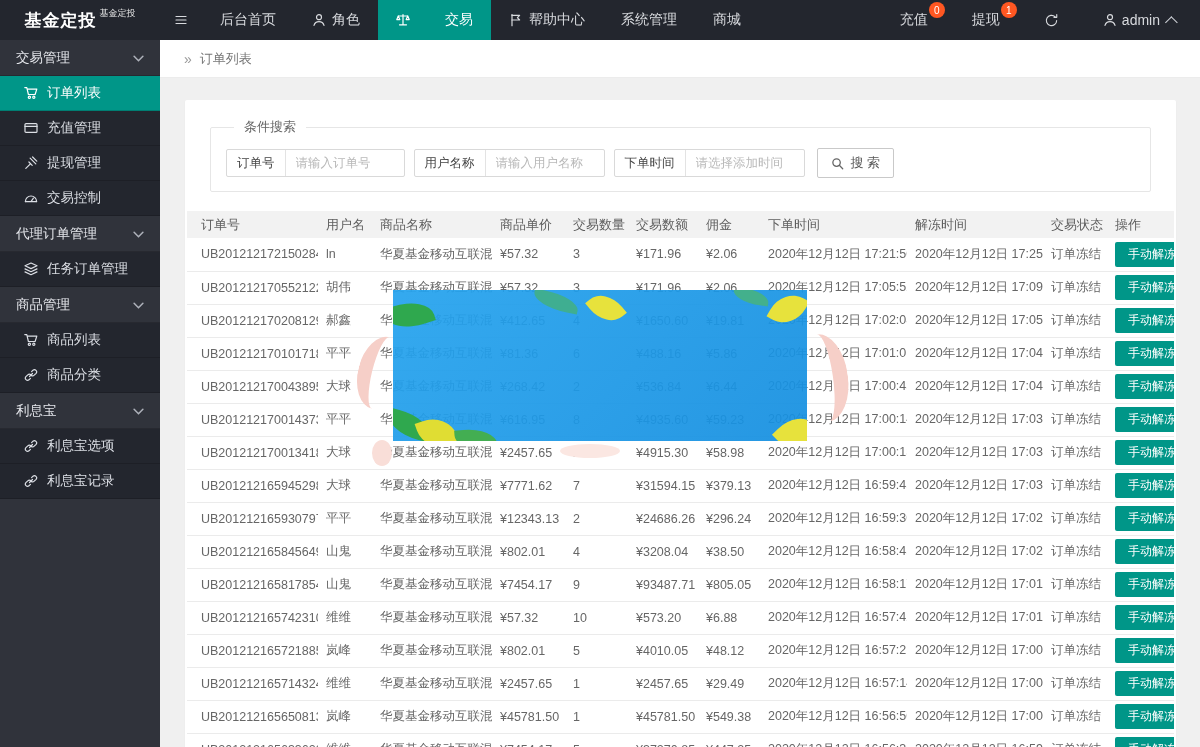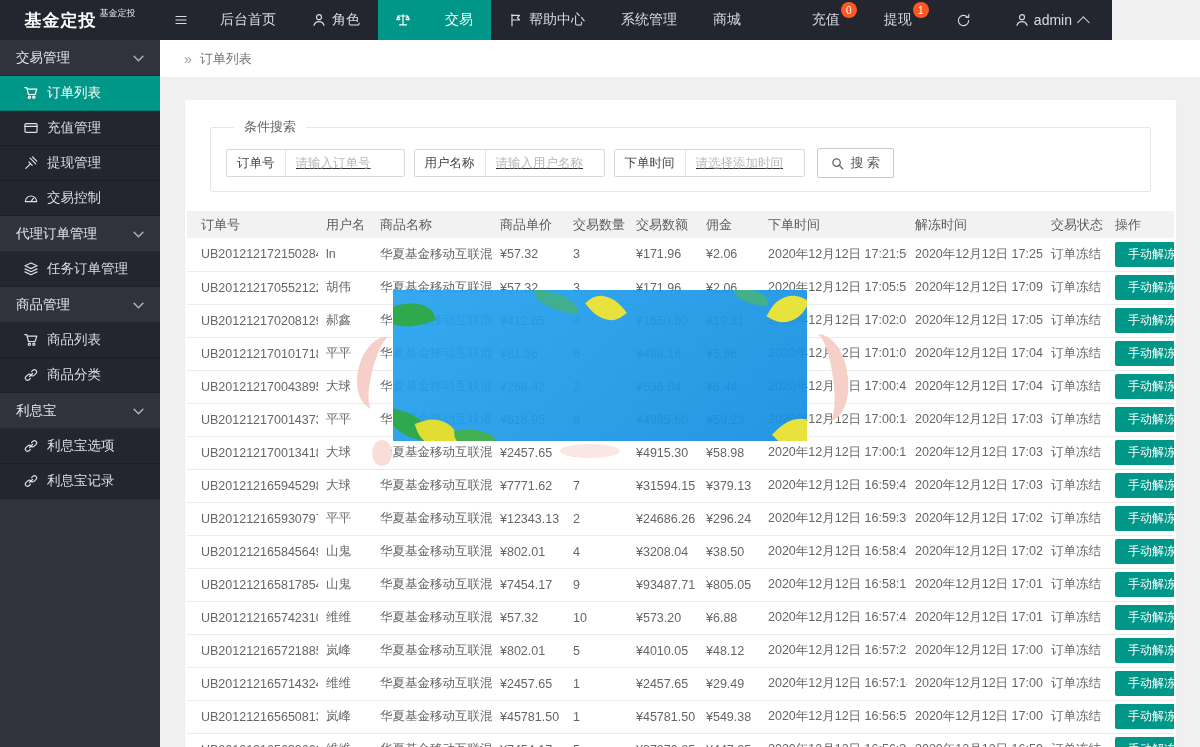--- a/index.html
+++ b/index.html
@@ -4,21 +4,21 @@
 <style>
   :root{
     --accent:#009688; --topbar-bg:#23262e; --sidebar-bg:#30333b; --item-bg:#23262e;
     --badge:#ff5722; --overlay-blue:#1d9be9;
   }
   *{box-sizing:border-box; margin:0; padding:0;}
   html,body{width:1200px; height:747px; overflow:hidden;}
   body{font-family:"Liberation Sans","DejaVu Sans",sans-serif; background:#f0f0f0; position:relative;}
 
   
-  .topbar{position:absolute; top:0; left:0; width:1112px; height:40px; background:var(--topbar-bg);
+  .topbar{position:absolute; top:0; left:0; width:1200px; height:40px; background:var(--topbar-bg);
           display:flex; align-items:stretch; color:#d8dade; z-index:40;}
   .logo{width:160px; display:flex; align-items:center; justify-content:center; color:#fff;
         font-size:17px; font-weight:bold; letter-spacing:1px;}
   .logo .sup{font-size:9px; font-weight:normal; margin-left:3px; transform:translateY(-7px); color:#e8e8e8; letter-spacing:0;}
   .hamburger{width:42px; display:flex; align-items:center; justify-content:center; cursor:pointer;}
   .topnav{display:flex; align-items:stretch;}
   .nav-item{padding:16px 18px; display:flex; align-items:center; gap:6px; font-size:14px; cursor:pointer; color:#d8dade;}
   .nav-item.active{background:var(--accent); color:#fff;gap:35px;}
   .topbar-right{margin-left:auto; display:flex; align-items:stretch;}
   .top-action{position:relative; padding:9px 22px; display:flex; align-items:center; gap:5px; font-size:14px; cursor:pointer;}
@@ -48,21 +48,21 @@
   .content{height:669px; background:#f0f0f0; padding:22px 24px 0 25px;}
   .card{background:#fff; border-radius:2px; height:660px; padding:18px 1px 0; box-shadow:0 1px 2px rgba(0,0,0,0.04);}
 
   
   fieldset.search-box{margin:0 24px 19px; border:1px solid #e6e6e6; border-radius:2px; padding:12px 15px 13px;}
   fieldset.search-box legend{font-size:13px; color:#666; padding:0 10px; margin-left:8px;margin-top:18px;}
   .search-row{display:flex; align-items:center; gap:9px;}
   .input-group{display:flex; align-items:stretch; border:1px solid #d9d9d9; border-radius:2px; height:28px; background:#fff;}
   .input-label{display:flex; align-items:center; padding:0 10px; font-size:12.5px; color:#444;
                border-right:1px solid #e3e3e3; white-space:nowrap;}
-  .input-group input{border:none; outline:none; padding:0 10px; font-size:12.5px; width:118px; color:#333; background:transparent;text-decoration:underline;}
+  .input-group input{border:none; outline:none; padding:0 10px; font-size:12.5px; width:118px; color:#333; background:transparent;}
   .input-group input::placeholder{color:#b8b8b8;}
   .search-btn{height:30px; border:1px solid #c9c9c9; background:#fff; border-radius:2px; padding:0 13px;
               display:flex; align-items:center; gap:7px; font-size:13px; color:#555; margin-left:3px; cursor:pointer;}
   .search-btn svg{width:13px; height:13px; fill:none; stroke:#666; stroke-width:1.4; stroke-linecap:round;}
 
   
   .orders-table{width:calc(100% - 2px); margin:0 1px; border-collapse:collapse; font-size:12.5px; color:#666; table-layout:fixed;}
   .orders-table th{background:#f2f2f2; height:27px; text-align:left; font-weight:normal; color:#5d5d5d; padding:0 8px; font-size:13px; overflow:hidden; white-space:nowrap;}
   .orders-table td{height:33px; border-bottom:1px solid #ebebeb; padding:0 8px; overflow:hidden; white-space:nowrap;}
   .orders-table th:first-child,.orders-table td:first-child{padding-left:14px;}

